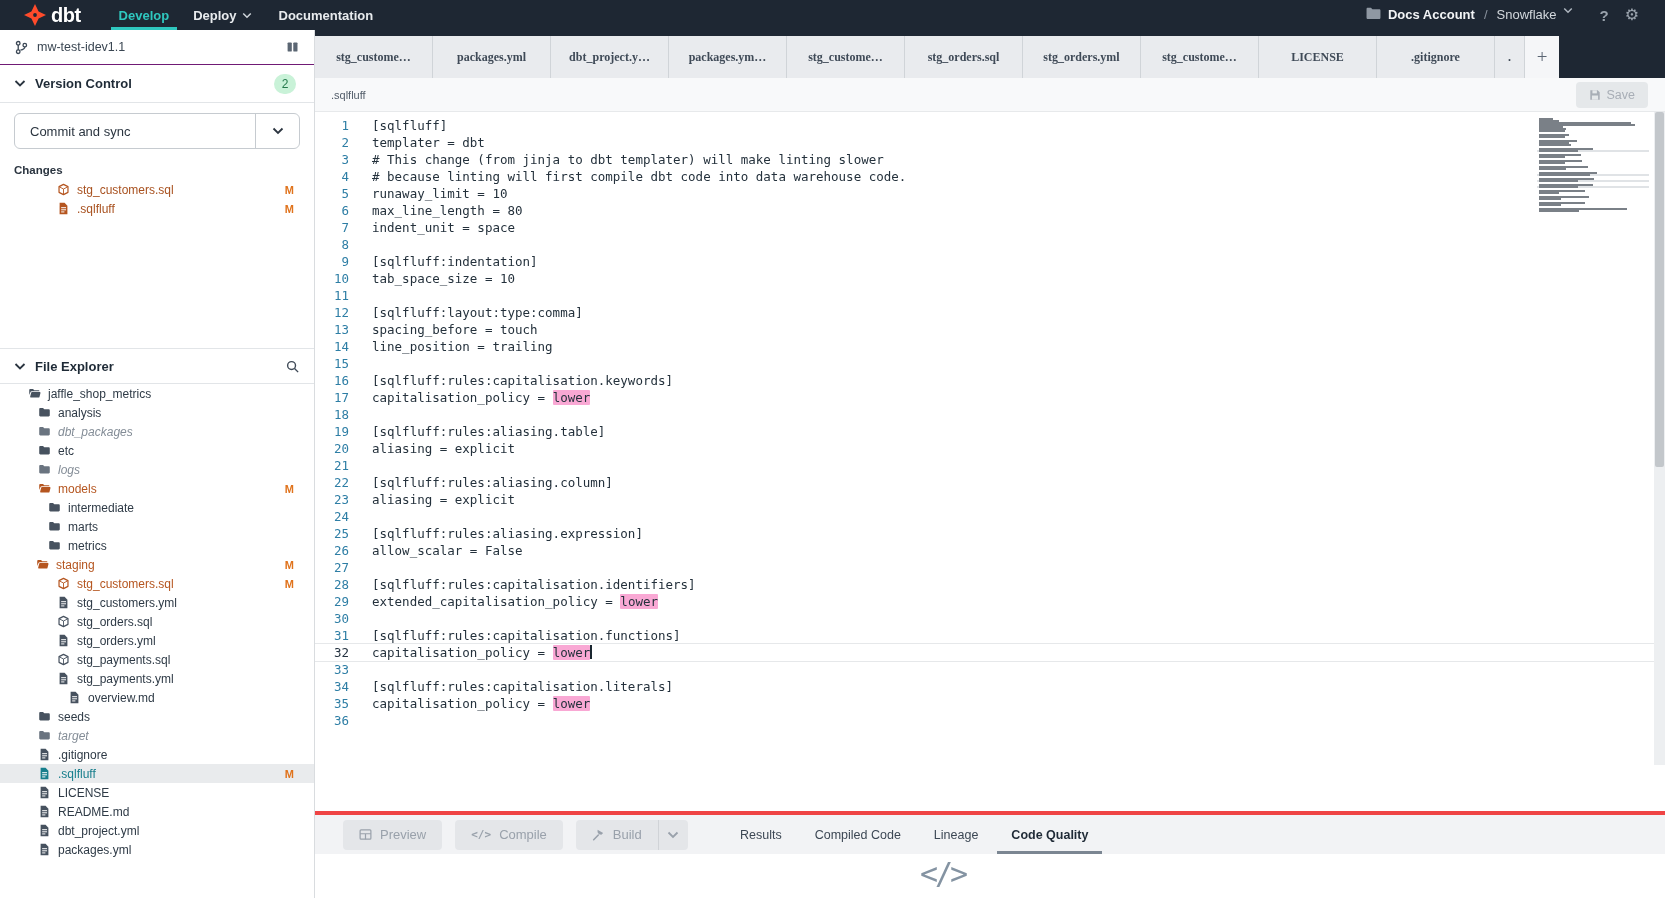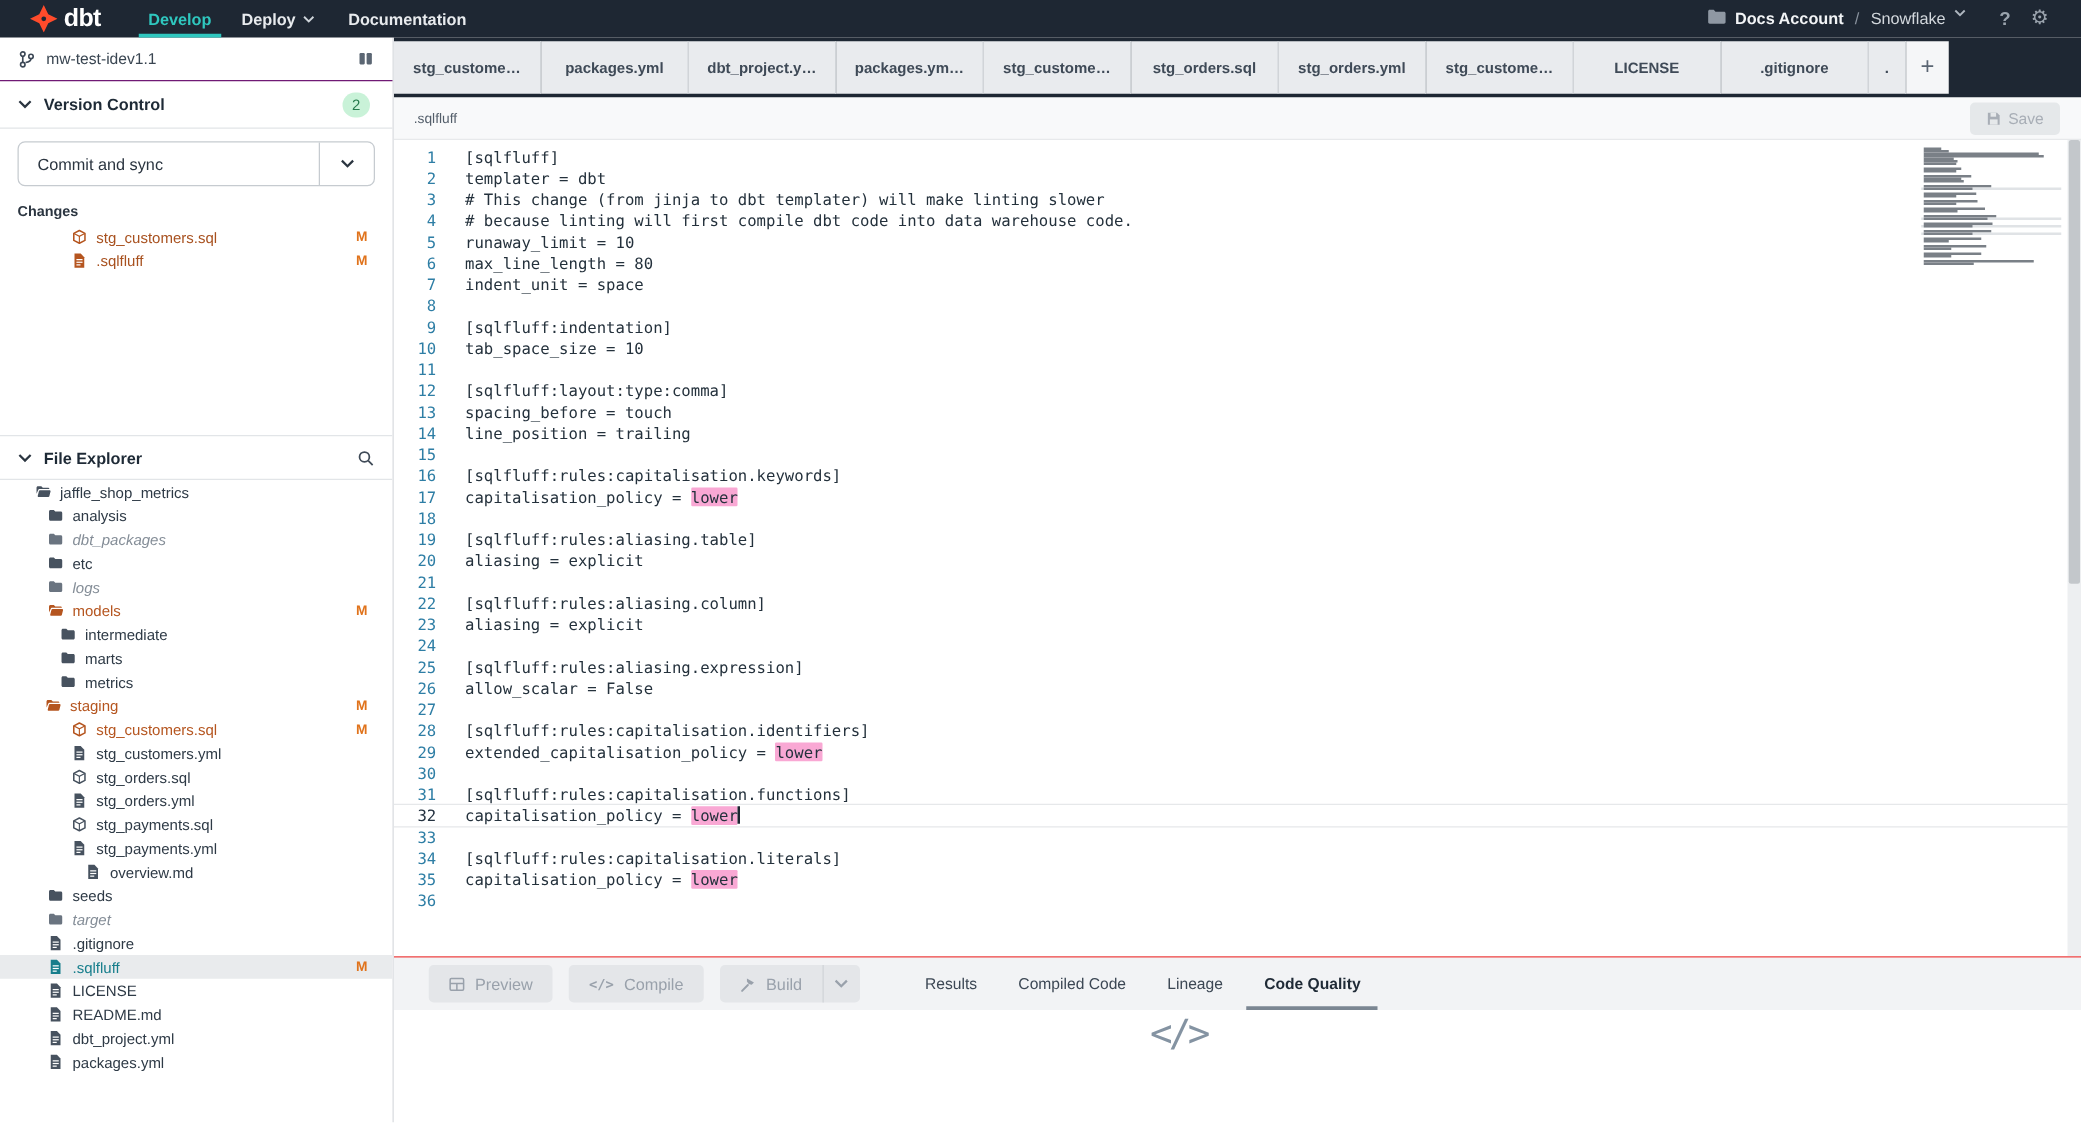--- a/index.html
+++ b/index.html
@@ -69,21 +69,21 @@
   .trow.italic .ticon { color:#6a7480; }
   .trow.orange .tname, .trow.orange .ticon { color:#b5551f; }
   .trow.selected { background:#e9ebed; }
   .trow.selected .tname, .trow.selected .ticon { color:#177e8c; }
   .ticon { width:13px; height:13px; display:inline-flex; }
   .ticon svg { width:13px; height:13px; display:block; }
 
   
   .main { position:absolute; left:315px; top:30px; width:1350px; height:868px; }
 
-  .tabbar { height:48px; background:#1e2733; display:flex; align-items:center; }
+  .tabbar { height:48px; background:#1e2733; display:flex; align-items:flex-end;font-family:Liberation Serif, serif; }
   .tab { width:118px; height:42px; background:#e9ebee; border-right:1px solid #d0d4d8;
     display:flex; align-items:center; justify-content:center; font-size:12px;
     color:#3f4a57; font-weight:600; white-space:nowrap; overflow:hidden; cursor:pointer; }
   .tab.narrow { width:30px; }
   .tab-plus { width:34px; height:42px; background:#f5f6f8; display:flex; align-items:center;
     justify-content:center; font-size:19px; color:#5a6573; cursor:pointer; }
 
   .ed-head { height:34px; background:#f8f9fa; border-bottom:1px solid #e7e9eb;
     position:relative; display:flex; align-items:center; }
   .ed-filename { margin-left:16px; font-size:11px; color:#535e6a; }
@@ -108,22 +108,22 @@
 
   .minimap { position:absolute; top:6px; right:16px; width:112px; cursor:pointer; }
   .mmrow { height:2px; position:relative; }
   .mmrow.hl { background:#e0e3e6; }
   .mmbar { position:absolute; left:2px; top:0; height:1.5px; background:#7a8087; }
 
   .vscroll { position:absolute; right:0; top:0; bottom:0; width:11px; background:#edeff1; }
   .vthumb { position:absolute; left:1px; right:1px; top:0; height:355px; background:#c3c7cb;
     border-radius:2px; cursor:pointer; }
 
-  .toolbar { position:relative; height:43px; background:#f2f3f5; border-top:1px solid #ef4444;
-    display:flex; align-items:center; }
+  .toolbar { position:relative; height:43px; background:#f2f3f5; border-top:4px solid #ef4444;
+    display:flex; align-items:center;margin-top:46px; }
   .act-group { display:flex; gap:13px; margin-left:28px; }
   .abtn { height:30px; background:#e4e6e9; border-radius:4px; display:flex; align-items:center;
     padding:0 16px; gap:8px; color:#99a1ab; font-size:13px; cursor:default; }
   .abtn svg { width:13px; height:13px; }
   .abtn .codeg { font-family:"DejaVu Sans Mono", monospace; font-size:11px; font-weight:700; }
   .build-wrap { display:flex; height:30px; background:#e4e6e9; border-radius:4px; }
   .build-wrap .abtn { background:transparent; }
   .build-caret { width:30px; border-left:1px solid #d0d3d7; display:flex; align-items:center;
     justify-content:center; color:#99a1ab; cursor:default; }
   .btabs { position:absolute; left:425px; top:0; bottom:0; display:flex; gap:33px;

